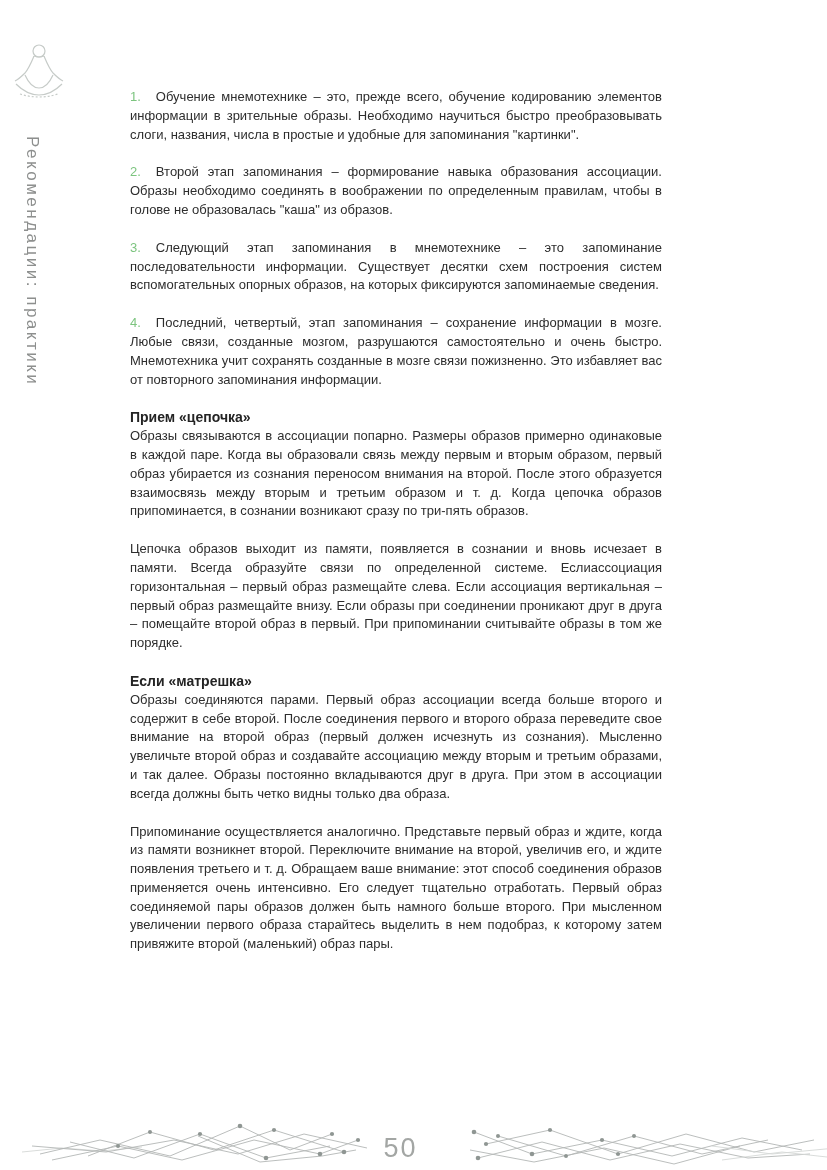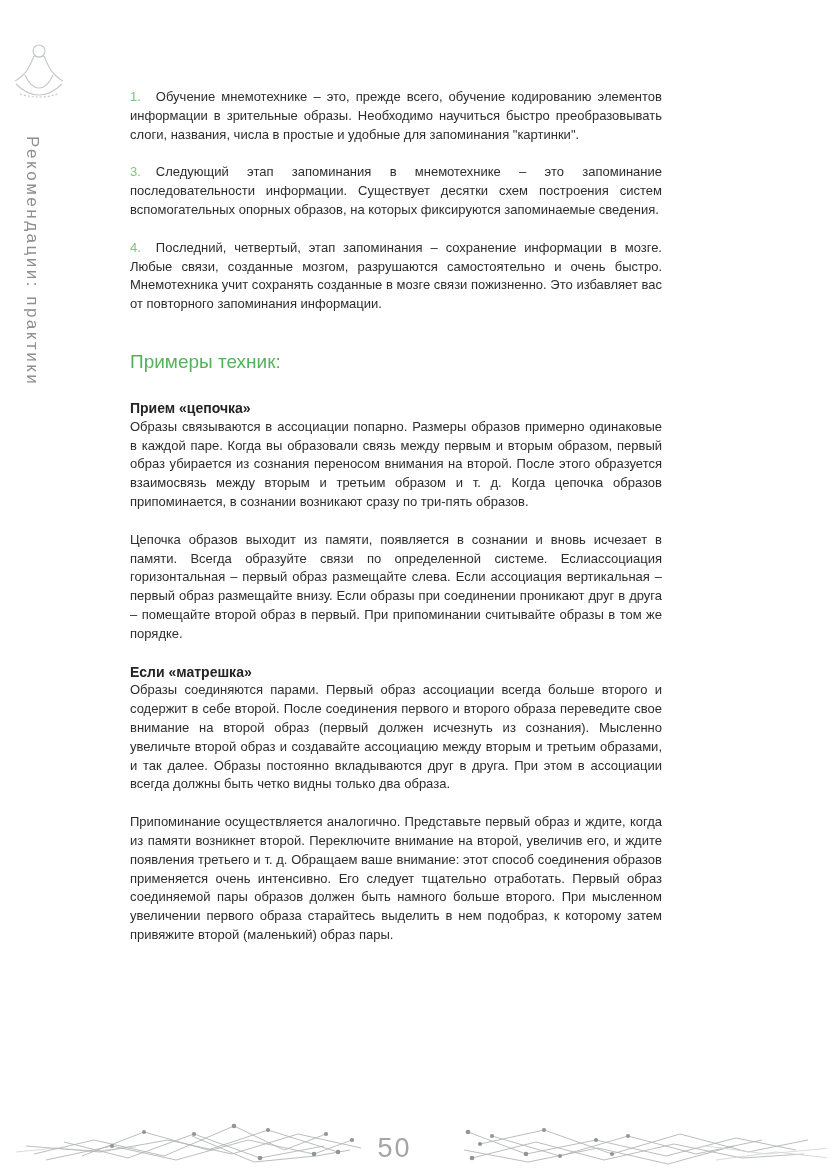--- a/index.html
+++ b/index.html
@@ -29,21 +29,21 @@
   .num { color:#7cc47f; margin-right:15px; }
   .section-heading {
     margin:37px 0 26px 0;
     font-size:19px; font-weight:400; color:#53b25a;
   }
   .tech-title {
     margin:0; font-size:14px; line-height:18.8px; font-weight:700; color:#242424;
   }
   .tech-block.second { margin-top:8px; }
   
-  .footer { position:absolute; left:4px; bottom:0; width:781px; height:64px; }
+  .footer { position:absolute; left:10px; bottom:0; width:781px; height:64px; }
   .page-number {
     position:absolute; left:50%; bottom:6px; transform:translateX(-50%);
     font-size:27px; letter-spacing:2px; color:#a3a6a4; font-weight:400;
   }
   .net { position:absolute; bottom:0; }
   .net.left  { left:12px; }
   .net.right { left:452px; }
   .net path, .net polyline { fill:none; stroke:#b3b7b5; stroke-width:0.9; }
   .net .faint { stroke:#d5d8d6; }
   .net circle { fill:#8f9693; stroke:none; }
@@ -64,26 +64,26 @@
       <path d="M4 42 C12 50 19 53 27 53 C35 53 42 50 50 42"></path>
       <path d="M8 52 Q27 58 46 52" stroke-dasharray="2 2"></path>
     </svg>
     <div class="sidebar-label">Рекомендации: практики</div>
   </div>
 
   <div class="content">
 
     <p class="body-par"><span class="num">1.</span><span>Обучение мнемотехнике – это, прежде всего, обучение кодированию элементов информации в зрительные образы. Необходимо научиться быстро преобразовывать слоги, названия, числа в простые и удобные для запоминания "картинки".</span></p>
 
+    <p class="body-par"><span class="num">2.</span><span>Второй этап запоминания – формирование навыка образования ассоциации. Образы необходимо соединять в воображении по определенным правилам, чтобы в голове не образовалась "каша" из образов.</span></p>
 
     <p class="body-par"><span class="num">3.</span><span>Следующий этап запоминания в мнемотехнике – это запоминание последовательности информации. Существует десятки схем построения систем вспомогательных опорных образов, на которых фиксируются запоминаемые сведения.</span></p>
 
     <p class="body-par"><span class="num">4.</span><span>Последний, четвертый, этап запоминания – сохранение информации в мозге. Любые связи, созданные мозгом, разрушаются самостоятельно и очень быстро. Мнемотехника учит сохранять созданные в мозге связи пожизненно. Это избавляет вас от повторного запоминания информации.</span></p>
 
-    <h2 class="section-heading">Примеры техник:</h2>
 
     <div class="tech-block">
       <h3 class="tech-title">Прием «цепочка»</h3>
       <p class="body-par">Образы связываются в ассоциации попарно. Размеры образов примерно одинаковые в каждой паре. Когда вы образовали связь между первым и вторым образом, первый образ убирается из сознания переносом внимания на второй. После этого образуется взаимосвязь между вторым и третьим образом и т. д. Когда цепочка образов припоминается, в сознании возникают сразу по три-пять образов.</p>
       <p class="body-par">Цепочка образов выходит из памяти, появляется в сознании и вновь исчезает в памяти. Всегда образуйте связи по определенной системе. Еслиассоциация горизонтальная – первый образ размещайте слева. Если ассоциация вертикальная – первый образ размещайте внизу. Если образы при соединении проникают друг в друга – помещайте второй образ в первый. При припоминании считывайте образы в том же порядке.</p>
     </div>
 
     <div class="tech-block second">
       <h3 class="tech-title">Если «матрешка»</h3>
       <p class="body-par">Образы соединяются парами. Первый образ ассоциации всегда больше второго и содержит в себе второй. После соединения первого и второго образа переведите свое внимание на второй образ (первый должен исчезнуть из сознания). Мысленно увеличьте второй образ и создавайте ассоциацию между вторым и третьим образами, и так далее. Образы постоянно вкладываются друг в друга. При этом в ассоциации всегда должны быть четко видны только два образа.</p>

